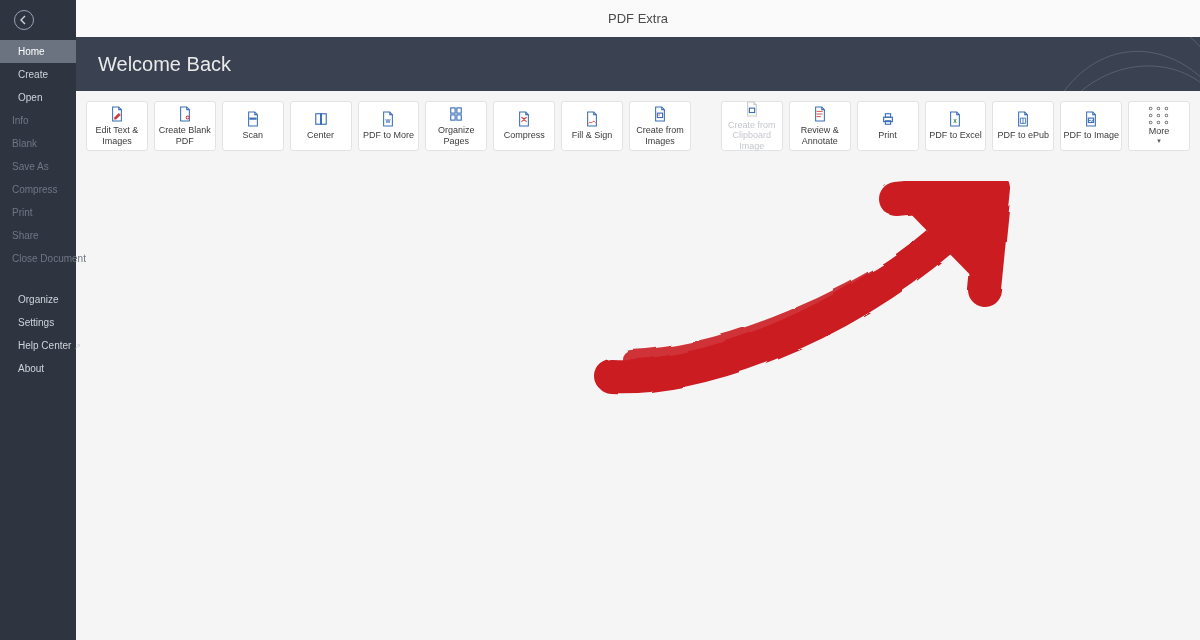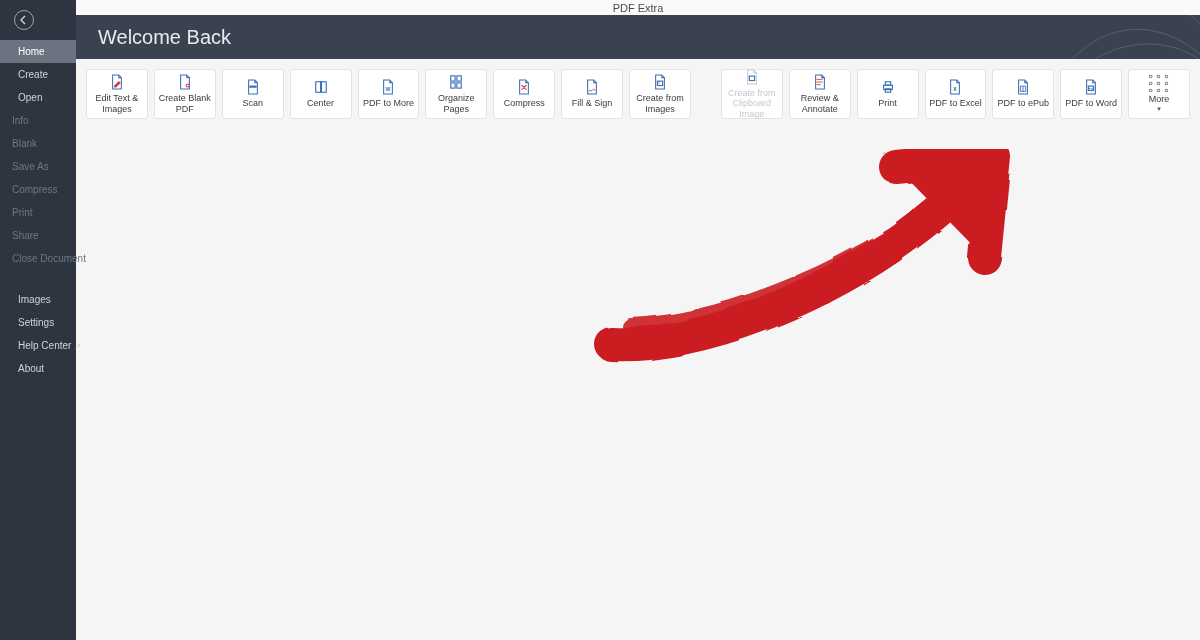--- a/index.html
+++ b/index.html
@@ -12,22 +12,22 @@
   .back-btn { width: 20px; height: 20px; border: 1px solid #9aa2b1; border-radius: 50%; display: flex; align-items: center; justify-content: center; color: #cfd3da; }
   .nav-item { padding: 6px 18px; color: #cfd3da; cursor: pointer; white-space: nowrap; }
   .nav-item.selected { background: #6b7280; color: #ffffff; }
   .nav-item.dim { color: #6f7684; padding-left: 12px; }
   .nav-spacer { height: 12px; }
   .nav-bottom { margin-top: 6px; }
   .ext-icon { font-size: 8px; margin-left: 3px; }
 
   
   .main { flex: 1; display: flex; flex-direction: column; }
-  .titlebar { height: 15px; display: flex; align-items: center; justify-content: center; font-size: 11px; color: #4b4b4b; background: #fafafb; }
-  .welcome { height: 44px; background: #3a4252; color: #eaeaea; display: flex; align-items: center; padding-left: 22px; font-size: 20px; font-weight: 300; position: relative; overflow: hidden; }
+  .titlebar { height: 37px; display: flex; align-items: center; justify-content: center; font-size: 13px; color: #4b4b4b; background: #fafafb; }
+  .welcome { height: 54px; background: #3a4252; color: #eaeaea; display: flex; align-items: center; padding-left: 22px; font-size: 20px; font-weight: 300; position: relative; overflow: hidden; }
   .welcome-deco { position: absolute; right: -20px; top: -10px; width: 170px; height: 80px; opacity: .15; pointer-events: none; }
 
   
   .toolrow { display: flex; gap: 6px; padding: 10px 10px 0 10px; }
   .tool { flex: 1 1 0; height: 50px; background: #ffffff; border: 1px solid #e3e3e6; border-radius: 3px; display: flex; flex-direction: column; align-items: center; justify-content: center; font-size: 9px; color: #3b3b3b; text-align: center; line-height: 1.15; padding: 4px 2px; cursor: pointer; }
   .tool.disabled { color: #c4c7cc; cursor: default; margin-left: 24px; }
   .tool .ticon { height: 16px; display: flex; align-items: center; justify-content: center; margin-bottom: 3px; }
   .tool.highlight { border: 3px solid #cb1f24; }
 
   
@@ -62,21 +62,21 @@
         <div class="nav-item dim"><span>Info</span></div>
         <div class="nav-item dim"><span>Blank</span></div>
         <div class="nav-item dim"><span>Save As</span></div>
         <div class="nav-item dim"><span>Compress</span></div>
         <div class="nav-item dim"><span>Print</span></div>
         <div class="nav-item dim"><span>Share</span></div>
         <div class="nav-item dim"><span>Close Document</span></div>
       </div>
     <div class="nav-spacer"></div>
     <div id="nav-footer" class="nav-bottom">
-        <div class="nav-item"><span>Images</span></div>
+        <div class="nav-item"><span>Organize</span></div>
         <div class="nav-item"><span>Settings</span></div>
         <div class="nav-item"><span>Help Center</span><span class="ext-icon">↗</span></div>
         <div class="nav-item"><span>About</span></div>
       </div>
   </div>
 
   <div class="main">
     <div class="titlebar">
       <span>PDF Extra</span>
     </div>
@@ -236,21 +236,21 @@
         </div>
         <div class="tool">
           <div class="ticon">
             <svg class="pg" viewBox="0 0 16 18">
               <path d="M3 1h7l3 3v13H3z" fill="none" stroke="#3b6fb6" stroke-width="1.2"></path>
               <path d="M10 1v3h3" fill="none" stroke="#3b6fb6" stroke-width="1.2"></path>
               <rect x="5" y="8" width="6" height="5" fill="none" stroke="#3b6fb6"></rect>
               <path d="M5 12l2-2 2 2 2-3" fill="none" stroke="#3b6fb6"></path>
             </svg>
           </div>
-          <span>PDF to Word</span>
+          <span>PDF to Image</span>
         </div>
         <div class="tool">
           <div class="ticon">
             <div class="more-dots">∘∘∘<br>∘∘∘<br>∘∘∘</div>
           </div>
           <span>More</span>
           <span style="font-size: 7px; color: rgb(90, 90, 90);">▾</span>
         </div>
       </div>
 

